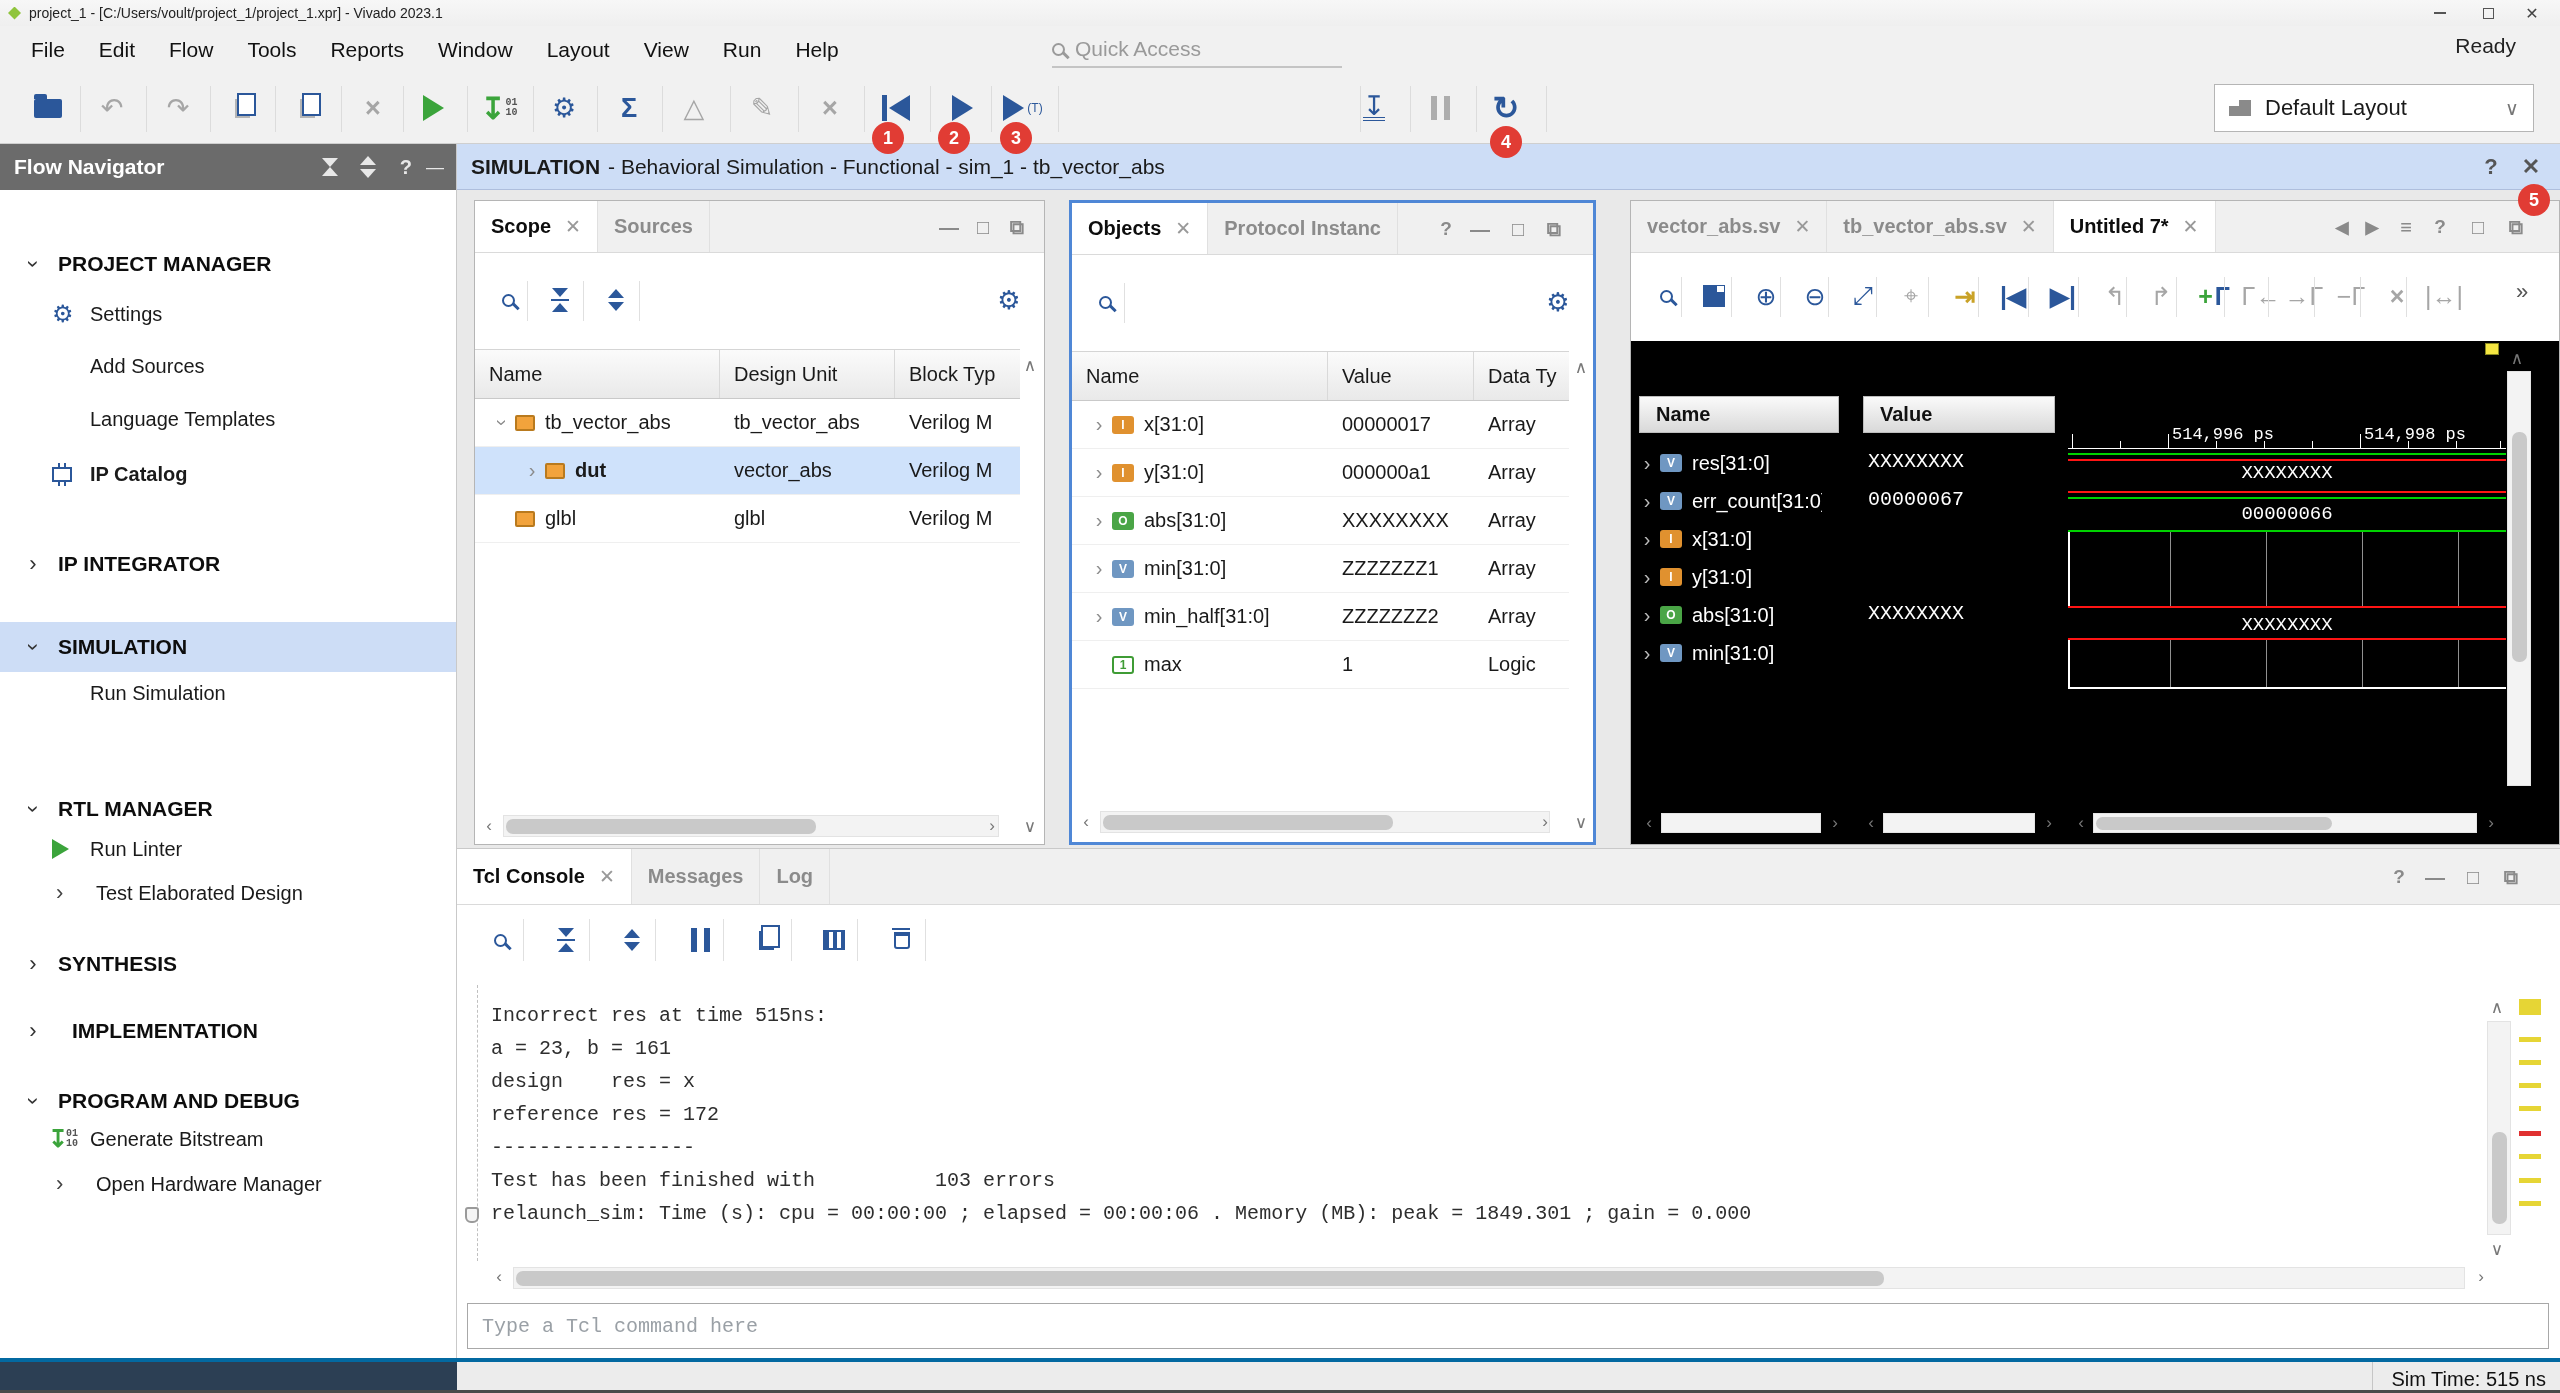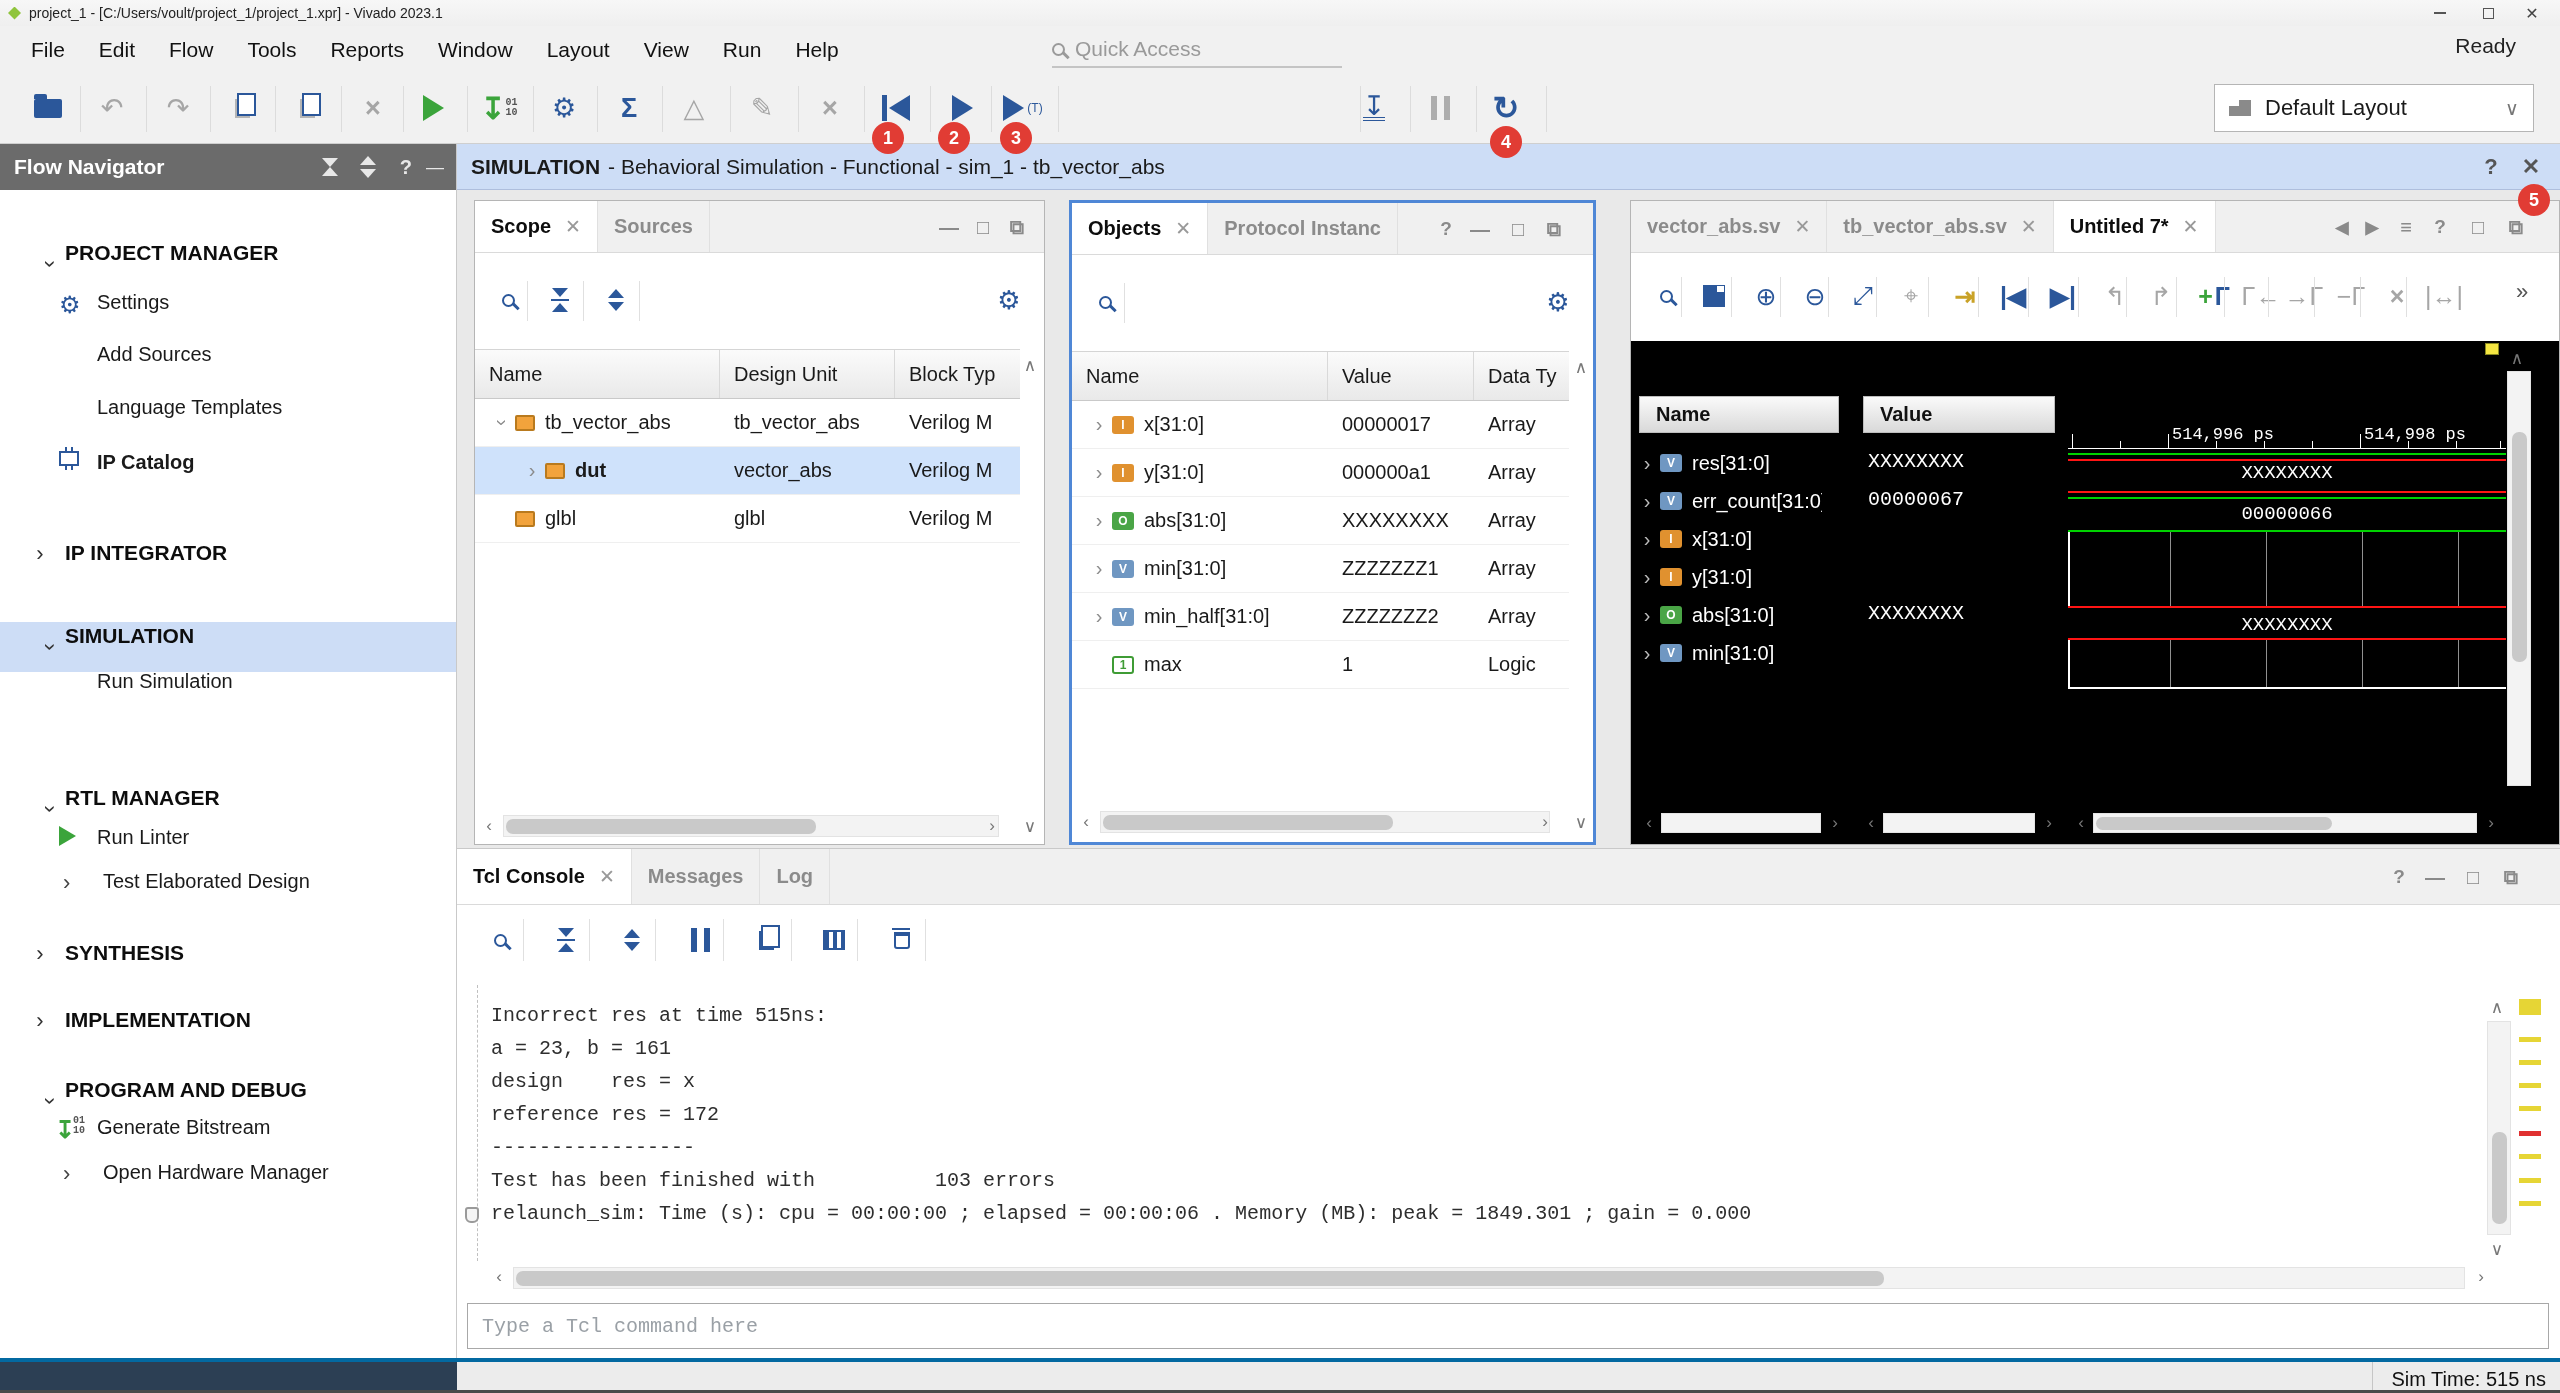--- a/index.html
+++ b/index.html
@@ -47,21 +47,21 @@
 .i-layout{width:22px;height:16px;background:linear-gradient(#8a8a8a,#8a8a8a);position:relative;border:0}
 .i-layout::before{content:'';position:absolute;left:0;top:0;width:10px;height:6px;background:#fff;border:0}
 
 #simbar{position:absolute;left:457px;top:144px;width:2103px;height:46px;background:#cdddf6;border-bottom:1px solid #aebedd;display:flex;align-items:center;padding-left:14px;font-size:21px}
 #simbar .t{font-weight:bold;margin-right:8px}
 #simbar .rt{position:absolute;display:flex;align-items:center;justify-content:center;width:34px;height:34px;color:#555;font-size:22px;font-weight:bold}
 
 #sidebar{position:absolute;left:0;top:144px;width:457px;height:1214px;background:#fff;border-right:1px solid #c9c9c9}
 #fn-header{position:absolute;left:0;top:0;width:100%;height:46px;background:#6b6b6b;color:#fff;display:flex;align-items:center;padding-left:14px;font-size:21px;font-weight:bold}
 #fn-header .hic{position:absolute;color:#e8e8e8;font-size:18px;font-weight:normal}
-.fn-row{position:absolute;left:7px;width:100%;height:46px;display:flex;}
+.fn-row{position:absolute;left:0;width:100%;height:46px;display:flex;align-items:center}
 .fn-chev{width:30px;margin-left:18px;font-size:22px;color:#333;display:flex;justify-content:center}
 .chev-e{transform:rotate(90deg);display:inline-block}
 .fn-label{font-weight:bold;font-size:21px;color:#0d0d0d}
 .fn-item-label{font-size:20px;color:#1a1a1a}
 .fn-sel-band{position:absolute;left:0;width:100%;height:50px;background:#cdddf6}
 .icon-gear{color:#2b579a;font-size:24px}
 .i-ip{width:20px;height:15px;border:2px solid #2b579a;position:relative}
 .i-ip::before{content:'';position:absolute;left:4px;top:-6px;width:2px;height:5px;background:#2b579a;box-shadow:6px 0 0 #2b579a}
 .i-ip::after{content:'';position:absolute;left:4px;bottom:-6px;width:2px;height:5px;background:#2b579a;box-shadow:6px 0 0 #2b579a}
 .tri-r-sm{width:0;height:0;border-top:10px solid transparent;border-bottom:10px solid transparent;border-left:17px solid #3ba43b}
@@ -310,21 +310,21 @@
       <div class="fn-row" style="top: 680px;">
         <span style="position: absolute; left: 56px; color: rgb(68, 68, 68); font-size: 22px;">›</span>
         <span class="fn-item-label" style="position: absolute; left: 96px;">Test Elaborated Design</span>
       </div>
       <div class="fn-row" style="top: 751px;">
         <span class="fn-chev">›</span>
         <span class="fn-label" style="margin-left: 10px;">SYNTHESIS</span>
       </div>
       <div class="fn-row" style="top: 818px;">
         <span class="fn-chev">›</span>
-        <span class="fn-label" style="margin-left: 10px;">IMPLEMENTATION</span>
+        <span class="fn-label" style="margin-left: 24px;">IMPLEMENTATION</span>
       </div>
       <div class="fn-row" style="top: 888px;">
         <span class="fn-chev">
           <span class="chev-e">›</span>
         </span>
         <span class="fn-label" style="margin-left: 10px;">PROGRAM AND DEBUG</span>
       </div>
       <div class="fn-row" style="top: 926px;">
         <span style="position: absolute; left: 48px; color: rgb(59, 164, 59); font-weight: bold; font-size: 24px;">↧</span>
         <span class="bits01" style="position: absolute; left: 66px;">01<br>10</span>

